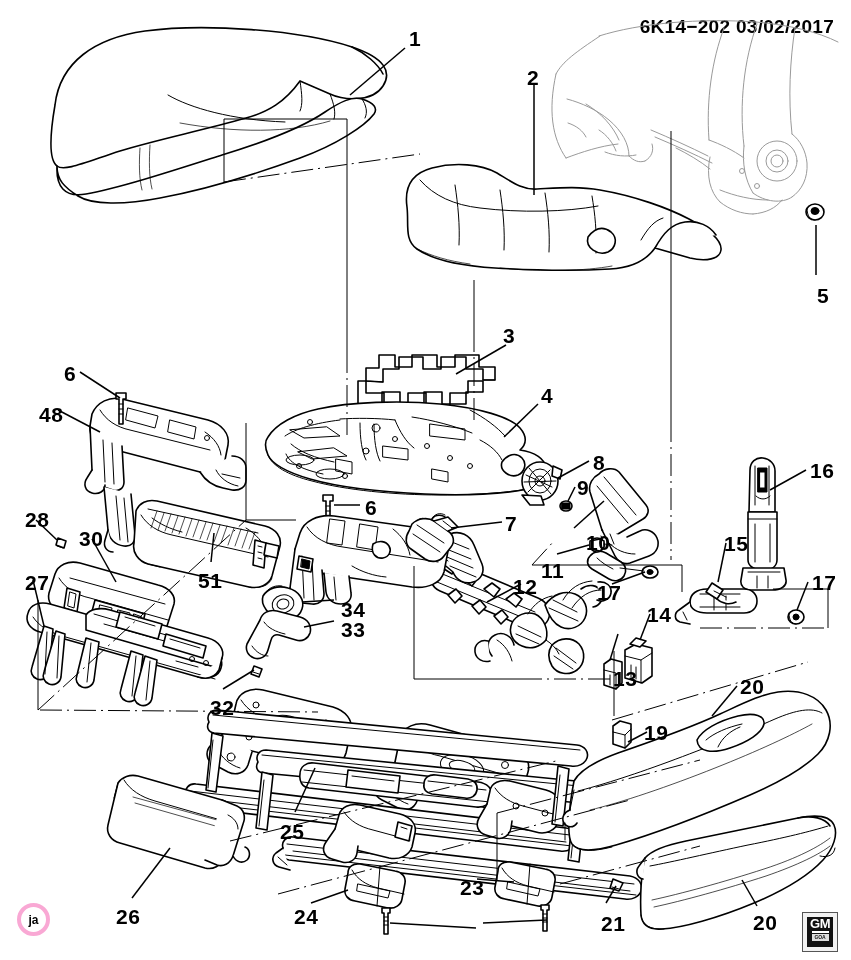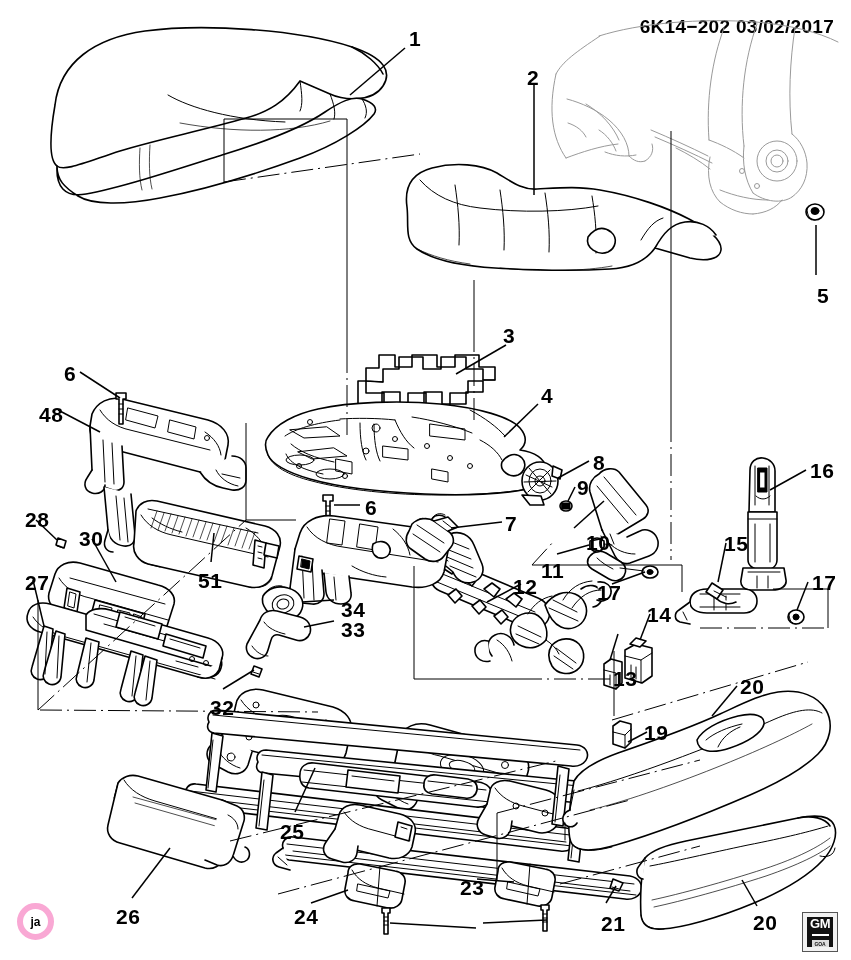--- a/index.html
+++ b/index.html
@@ -13,27 +13,27 @@
   .ghost{fill:none;stroke:#9a9a9a;stroke-width:1;stroke-linecap:round;stroke-linejoin:round;}
   .lead{fill:none;stroke:#000;stroke-width:1.5;}
   .phant{fill:none;stroke:#000;stroke-width:1;stroke-dasharray:22 5 2 5;}
   .thin-guide{fill:none;stroke:#000;stroke-width:1;}
   .fillw{fill:#ffffff;}
   .fillk{fill:#000000;}
   .callout{position:absolute;font-size:21px;font-weight:700;letter-spacing:.5px;
            font-family:"Liberation Sans",sans-serif;line-height:1;white-space:nowrap;}
   #header-code{position:absolute;right:17px;top:16px;font-size:19px;font-weight:700;
                letter-spacing:.3px;white-space:nowrap;}
-  #ja-mark{position:absolute;left:17px;top:903px;width:25px;height:25px;border:6px solid #f9a8d4;
+  #ja-mark{position:absolute;left:17px;top:903px;width:25px;height:25px;border:4px solid #f9a8d4;
            border-radius:50%;display:flex;align-items:center;justify-content:center;
            font-size:12px;font-weight:700;text-align:right;}
   #gm-logo{position:absolute;left:802px;top:912px;width:34px;height:38px;
            background:#f2f2f2;border:1px solid #555;display:flex;align-items:center;justify-content:center;}
   #gm-inner{width:26px;height:30px;background:#111;display:flex;flex-direction:column;
-            align-items:center;justify-content:space-between;gap:1px;}
+            align-items:center;justify-content:flex-start;gap:1px;}
   #gm-text{color:#fff;font-size:13px;font-weight:700;line-height:1;letter-spacing:-.5px;}
   #gm-bar{width:17px;height:1.5px;background:#fff;}
   #gm-sub{width:17px;height:7px;background:#ddd;color:#111;font-size:5px;font-weight:700;
           display:flex;align-items:center;justify-content:center;letter-spacing:-.2px;}
 </style>
 </head>
 <body>
 
 <div id="sheet">
 

